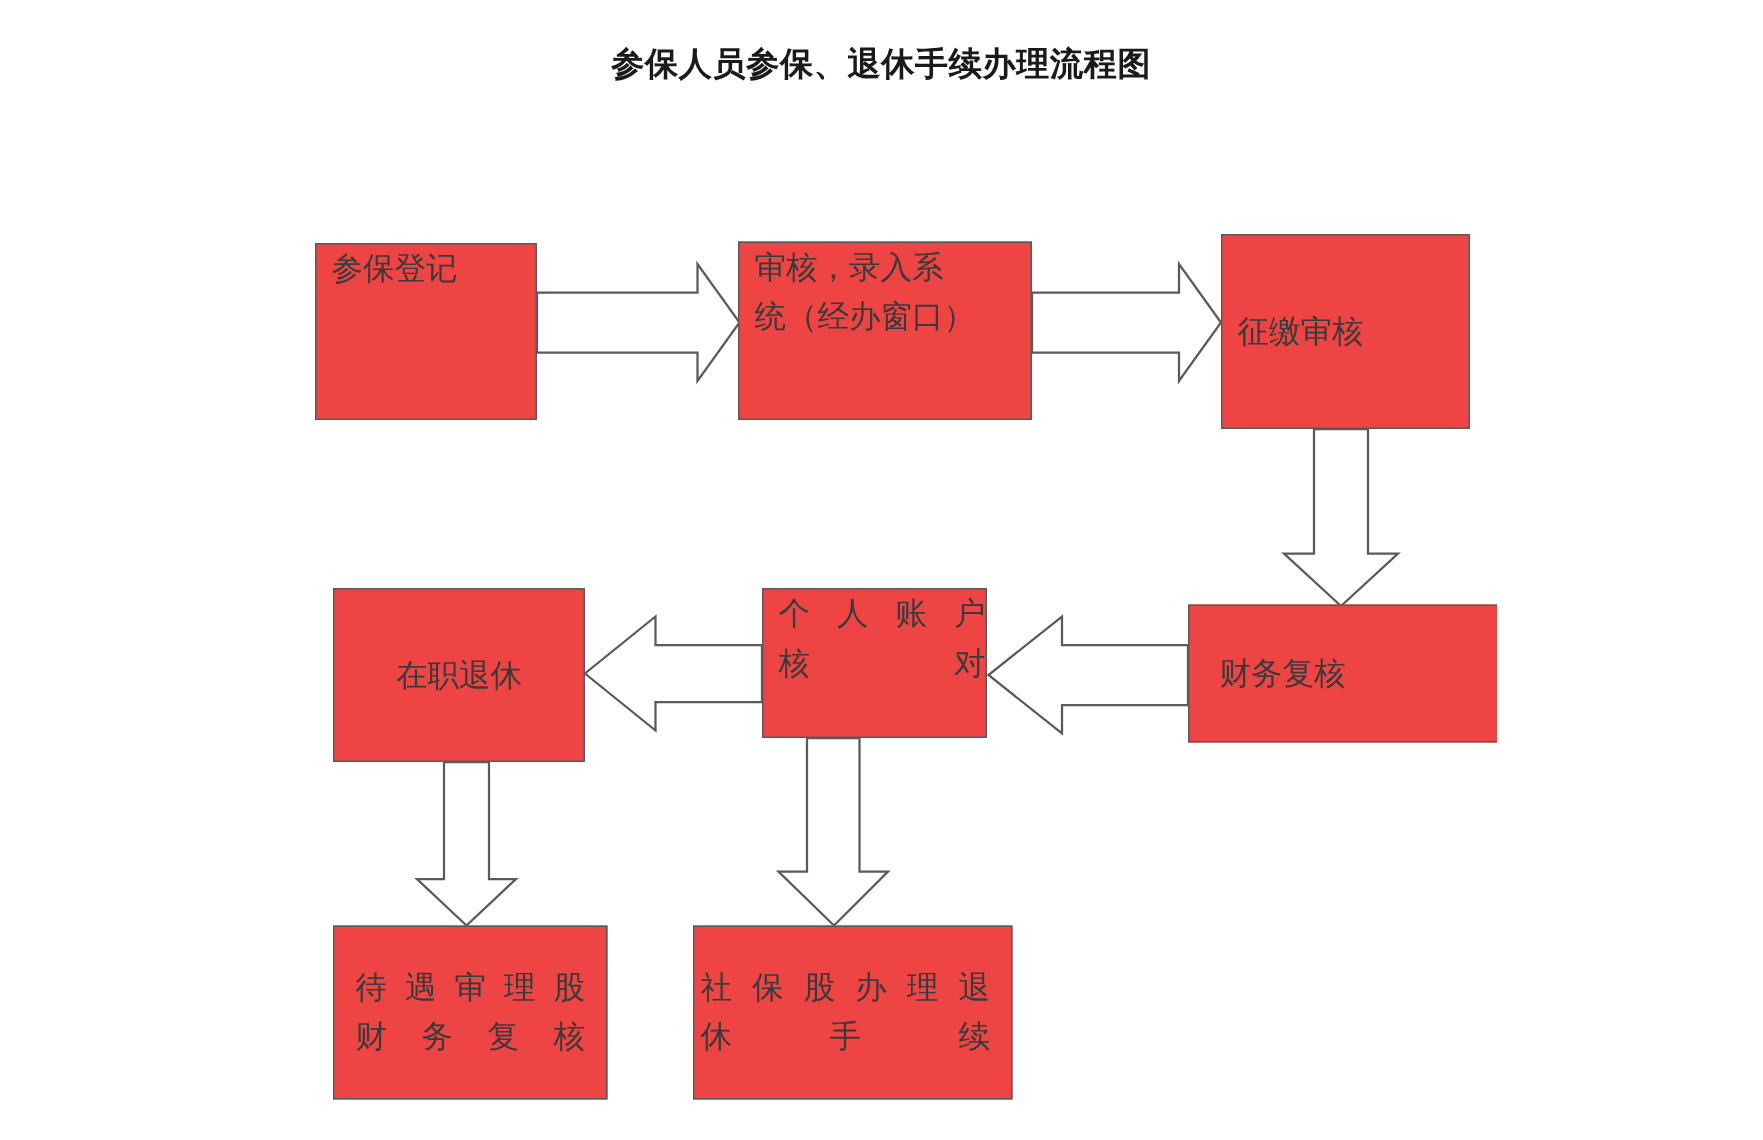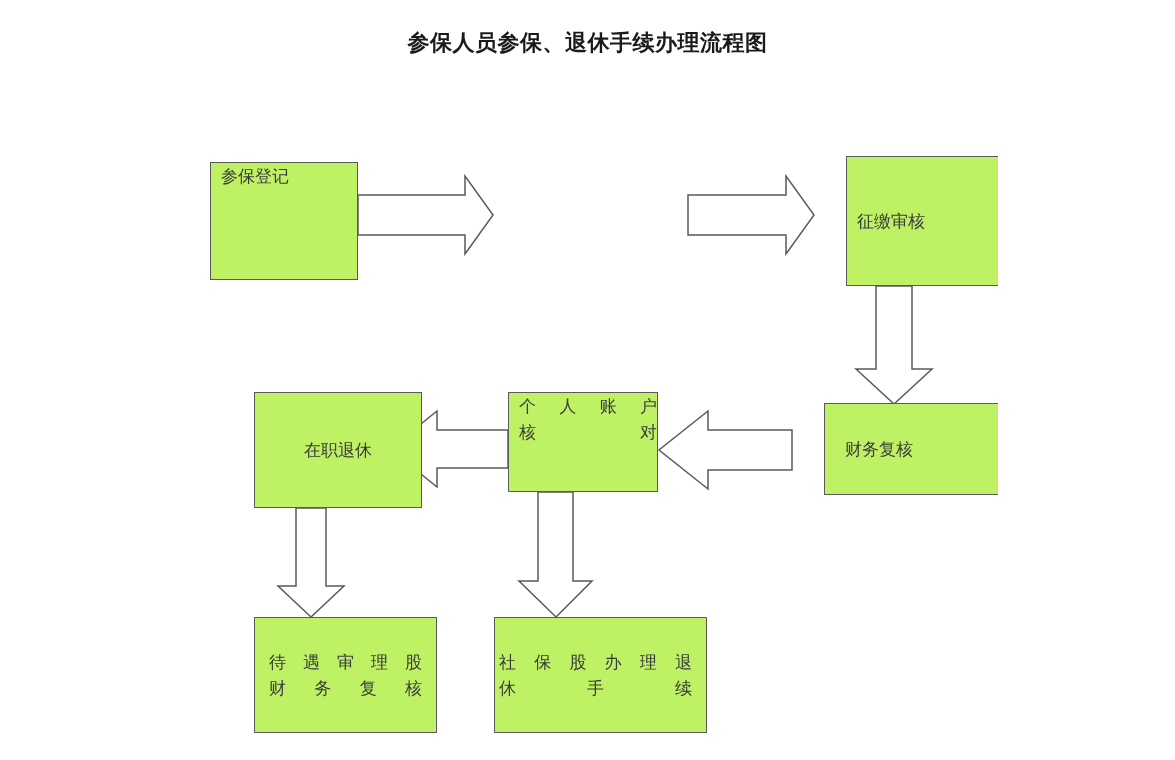--- a/index.html
+++ b/index.html
@@ -26,36 +26,36 @@
     font-size: 22px;
     font-weight: bold;
     color: #1a1a1a;
     letter-spacing: 0.5px;
     font-family: "DejaVu Sans", "Liberation Sans", sans-serif;
   }
   .node {
     position: absolute;
     box-sizing: border-box;
     border: 1.5px solid #5a5a5a;
-    background: #bef264;
+    background: #ef4444;
     color: #3a3a3a;
-    font-size: 17px;
+    font-size: 21px;
     line-height: 1.55;
     font-family: "DejaVu Sans", "Liberation Sans", sans-serif;
     display: flex;
     flex-direction: column;
   }
   .node .txt {
     display: block;
     white-space: pre-line;
   }
   
   .pad-left { padding-left: 10px; }
   .align-top { justify-content: flex-start; }
-  .align-center { justify-content: center; margin-left: 32px; }
+  .align-center { justify-content: center; }
   .center-text { text-align: center; }
   .justify-ch .txt {
     text-align: justify;
     text-align-last: justify;
   }
   svg.arrows {
     position: absolute;
     left: 0;
     top: 0;
     width: 1175px;
@@ -90,20 +90,24 @@
 
     <polygon class="arrow-shape" points="296,508 326,508 326,586 344,586 311,617 278,586 296,586"></polygon>
 
     <polygon class="arrow-shape" points="538,492 573,492 573,581 592,581 556,617 519,581 538,581"></polygon>
   </svg>
 
   <div class="node align-top pad-left" style="left:210px; top:162px; width:148px; height:118px;">
     <span class="txt">参保登记</span>
   </div>
 
+  <div class="node align-top pad-left" style="left:492px; top:161px; width:196px; height:119px;">
+    <span class="txt">审核，录入系
+统（经办窗口）</span>
+  </div>
 
   <div class="node align-center pad-left" style="left:814px; top:156px; width:166px; height:130px;">
     <span class="txt">征缴审核</span>
   </div>
 
   <div class="node align-center center-text" style="left:222px; top:392px; width:168px; height:116px; ">
     <span class="txt">在职退休</span>
   </div>
 
   <div class="node align-top pad-left justify-ch" style="left:508px; top:392px; width:150px; height:100px;">

